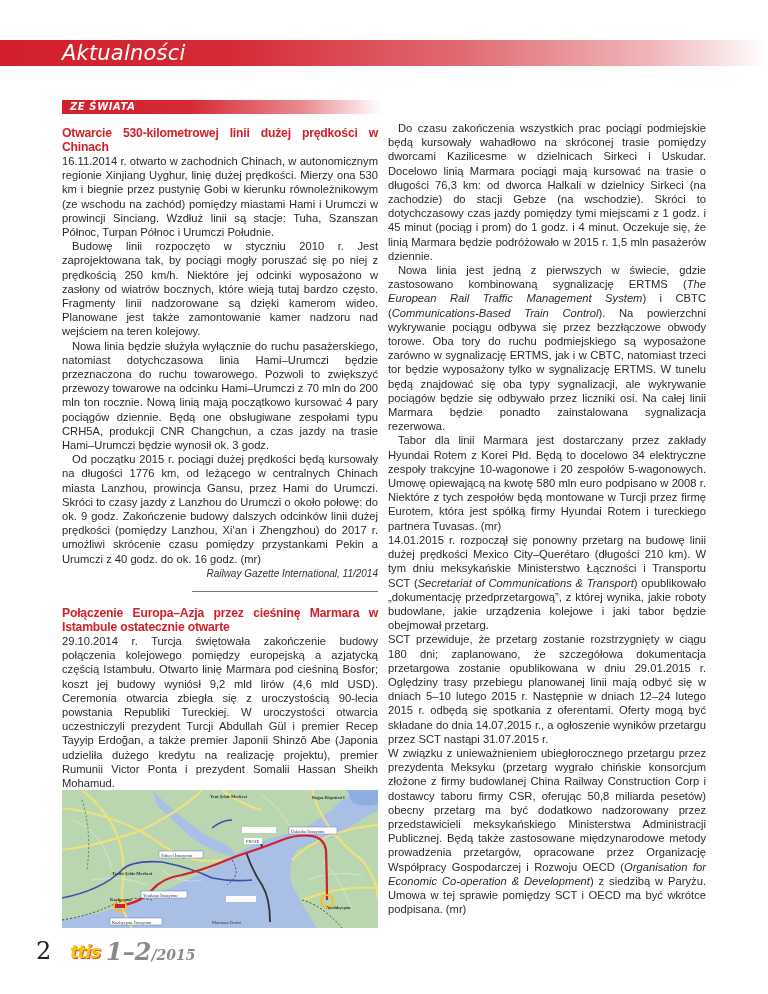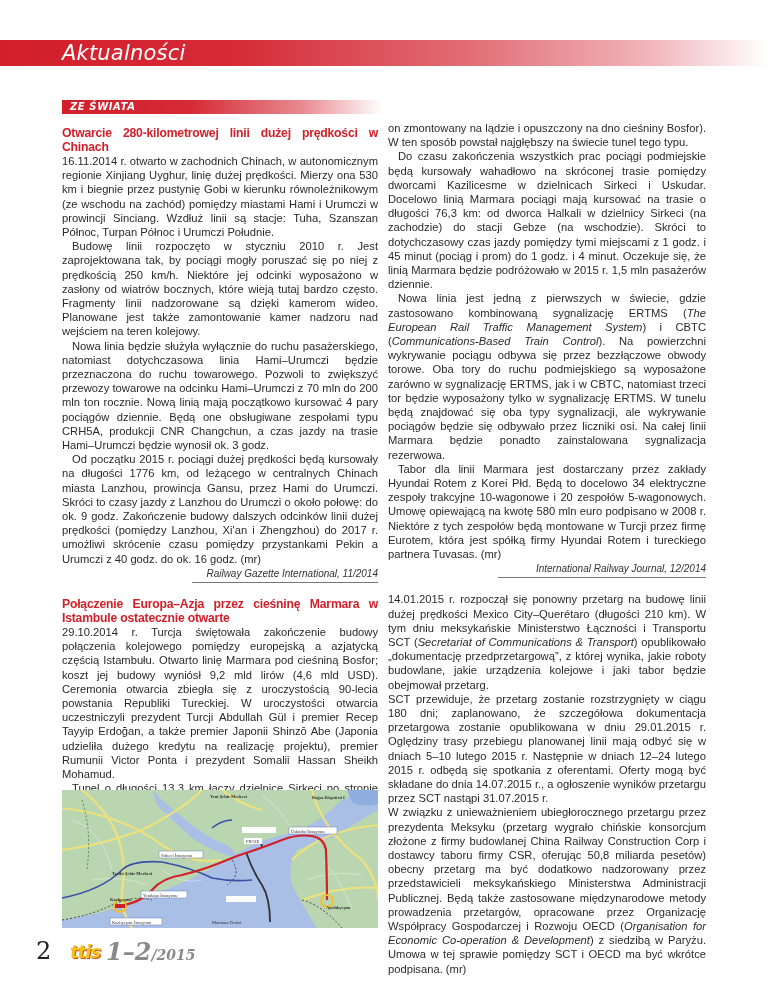--- a/index.html
+++ b/index.html
@@ -16,21 +16,21 @@
     font-family: "DejaVu Sans", sans-serif; font-weight: bold; font-style: italic;
     font-size: 10px; color: #ffffff; letter-spacing: 0.6px; }
   .col { position: absolute; font-size: 11.2px; line-height: 14.2px; text-align: justify; }
   .col-left { left: 62px; top: 126px; width: 316px; }
   .col-right { left: 388px; top: 121px; width: 318px; }
   .col p { margin: 0; }
   .col p.ind { text-indent: 10px; }
   .headline { font-family: "Liberation Sans", sans-serif; font-weight: bold; color: #d0202a;
     font-size: 12.2px; line-height: 14px; margin: 0; letter-spacing: -0.2px; transform-origin: left; }
   .source { text-align: right; font-style: italic; font-size: 10px; line-height: 13px;
-    border-bottom: 1.5px solid #777; padding-bottom: 2px; margin: 1px 0 14px 130px; color: #333; }
+    border-bottom: 1.5px solid #777; padding-bottom: 11px; margin: 1px 0 14px 130px; color: #333; }
   .source.wide { margin-left: 110px; }
   i { font-style: italic; }
   .map { position: absolute; left: 62px; top: 790px; width: 316px; height: 138px;
     background: #b9d6b0; overflow: hidden; }
   .map svg { display: block; }
   .footer { position: absolute; left: 36px; top: 937px; height: 30px; }
   .page-num { position: absolute; left: 0; top: 0; font-family: "DejaVu Serif", serif; font-size: 24px; color: #222; }
   .logo { position: absolute; left: 34px; top: 4px; font-family: "DejaVu Sans", sans-serif; font-weight: bold;
     font-style: italic; font-size: 18px; color: #f2c318; text-shadow: 1px 1px 0 #d44a1a; letter-spacing: -1px; }
   .issue { position: absolute; left: 70px; top: 0; font-family: "DejaVu Serif", serif; font-style: italic;
@@ -40,21 +40,21 @@
 </head>
 <body>
 
 <div class="header-bar"></div>
 <div class="header-title">Aktualności</div>
 
 <div class="section-bar"></div>
 <div class="section-label">ZE ŚWIATA</div>
 
 <div class="col col-left">
-  <h2 class="headline">Otwarcie 280-kilometrowej linii dużej prędkości w Chinach</h2>
+  <h2 class="headline">Otwarcie 530-kilometrowej linii dużej prędkości w Chinach</h2>
   <p>16.11.2014 r. otwarto w zachodnich Chinach, w autonomicznym regionie Xinjiang Uyghur, linię dużej prędkości. Mierzy ona 530 km i biegnie przez pustynię Gobi w kierunku równoleżnikowym (ze wschodu na zachód) pomiędzy miastami Hami i Urumczi w prowincji Sinciang. Wzdłuż linii są stacje: Tuha, Szanszan Północ, Turpan Północ i Urumczi Południe.</p>
   <p class="ind">Budowę linii rozpoczęto w styczniu 2010 r. Jest zaprojektowana tak, by pociągi mogły poruszać się po niej z prędkością 250 km/h. Niektóre jej odcinki wyposażono w zasłony od wiatrów bocznych, które wieją tutaj bardzo często. Fragmenty linii nadzorowane są dzięki kamerom wideo. Planowane jest także zamontowanie kamer nadzoru nad wejściem na teren kolejowy.</p>
   <p class="ind">Nowa linia będzie służyła wyłącznie do ruchu pasażerskiego, natomiast dotychczasowa linia Hami–Urumczi będzie przeznaczona do ruchu towarowego. Pozwoli to zwiększyć przewozy towarowe na odcinku Hami–Urumczi z 70 mln do 200 mln ton rocznie. Nową linią mają początkowo kursować 4 pary pociągów dziennie. Będą one obsługiwane zespołami typu CRH5A, produkcji CNR Changchun, a czas jazdy na trasie Hami–Urumczi będzie wynosił ok. 3 godz.</p>
   <p class="ind">Od początku 2015 r. pociągi dużej prędkości będą kursowały na długości 1776 km, od leżącego w centralnych Chinach miasta Lanzhou, prowincja Gansu, przez Hami do Urumczi. Skróci to czasy jazdy z Lanzhou do Urumczi o około połowę: do ok. 9 godz. Zakończenie budowy dalszych odcinków linii dużej prędkości (pomiędzy Lanzhou, Xi'an i Zhengzhou) do 2017 r. umożliwi skrócenie czasu pomiędzy przystankami Pekin a Urumczi z 40 godz. do ok. 16 godz. (mr)</p>
   <div class="source">Railway Gazette International, 11/2014</div>
 
   <h2 class="headline">Połączenie Europa–Azja przez cieśninę Marmara w Istambule ostatecznie otwarte</h2>
   <p>29.10.2014 r. Turcja świętowała zakończenie budowy połączenia kolejowego pomiędzy europejską a azjatycką częścią Istambułu. Otwarto linię Marmara pod cieśniną Bosfor; koszt jej budowy wyniósł 9,2 mld lirów (4,6 mld USD). Ceremonia otwarcia zbiegła się z uroczystością 90-lecia powstania Republiki Tureckiej. W uroczystości otwarcia uczestniczyli prezydent Turcji Abdullah Gül i premier Recep Tayyip Erdoğan, a także premier Japonii Shinzō Abe (Japonia udzieliła dużego kredytu na realizację projektu), premier Rumunii Victor Ponta i prezydent Somalii Hassan Sheikh Mohamud.</p>
   <p class="ind">Tunel o długości 13,3 km łączy dzielnicę Sirkeci po stronie europejskiej i dzielnicę Uskudar po stronie azjatyckiej Istambułu. Środkowy jego odcinek przecina cieśninę Bosfor. Odcinek ten jest zbudowany z prefabrykowanego tunelu, długości 1,4 km, zatopionego na głębokości do 60 m poniżej poziomu wody (został</p>
 </div>
@@ -118,25 +118,23 @@
       <text x="264" y="119" font-weight="bold">Ayrılıkçeşme</text>
       <text x="50" y="85" font-weight="bold">Tarihi Şehir Merkezi</text>
       <text x="148" y="8" font-weight="bold">Yeni Şehir Merkezi</text>
       <text x="250" y="9" font-weight="bold">Boğaz Köprüsü I</text>
       <text x="150" y="134">Marmara Denizi</text>
     </g>
   </svg>
 </div>
 
 <div class="col col-right">
-  <p>on zmontowany na lądzie i opuszczony na dno cieśniny Bosfor). W ten sposób powstał najgłębszy na świecie tunel tego typu.</p>
   <p class="ind">Do czasu zakończenia wszystkich prac pociągi podmiejskie będą kursowały wahadłowo na skróconej trasie pomiędzy dworcami Kazilicesme w dzielnicach Sirkeci i Uskudar. Docelowo linią Marmara pociągi mają kursować na trasie o długości 76,3 km: od dworca Halkali w dzielnicy Sirkeci (na zachodzie) do stacji Gebze (na wschodzie). Skróci to dotychczasowy czas jazdy pomiędzy tymi miejscami z 1 godz. i 45 minut (pociąg i prom) do 1 godz. i 4 minut. Oczekuje się, że linią Marmara będzie podróżowało w 2015 r. 1,5 mln pasażerów dziennie.</p>
   <p class="ind"><span>Nowa linia jest jedną z pierwszych w świecie, gdzie zastosowano kombinowaną sygnalizację ERTMS (</span><i>The European Rail Traffic Management System</i><span>) i CBTC (</span><i>Communications-Based Train Control</i><span>). Na powierzchni wykrywanie pociągu odbywa się przez bezzłączowe obwody torowe. Oba tory do ruchu podmiejskiego są wyposażone zarówno w sygnalizację ERTMS, jak i w CBTC, natomiast trzeci tor będzie wyposażony tylko w sygnalizację ERTMS. W tunelu będą znajdować się oba typy sygnalizacji, ale wykrywanie pociągów będzie się odbywało przez liczniki osi. Na całej linii Marmara będzie ponadto zainstalowana sygnalizacja rezerwowa.</span></p>
   <p class="ind">Tabor dla linii Marmara jest dostarczany przez zakłady Hyundai Rotem z Korei Płd. Będą to docelowo 34 elektryczne zespoły trakcyjne 10-wagonowe i 20 zespołów 5-wagonowych. Umowę opiewającą na kwotę 580 mln euro podpisano w 2008 r. Niektóre z tych zespołów będą montowane w Turcji przez firmę Eurotem, która jest spółką firmy Hyundai Rotem i tureckiego partnera Tuvasas. (mr)</p>
-  <div class="source wide">International Railway Journal, 12/2014</div>
 
   <p><span>14.01.2015 r. rozpoczął się ponowny przetarg na budowę linii dużej prędkości Mexico City–Querétaro (długości 210 km). W tym dniu meksykańskie Ministerstwo Łączności i Transportu SCT (</span><i>Secretariat of Communications &amp; Transport</i><span>) opublikowało „dokumentację przedprzetargową”, z której wynika, jakie roboty budowlane, jakie urządzenia kolejowe i jaki tabor będzie obejmował przetarg.</span></p>
   <p>SCT przewiduje, że przetarg zostanie rozstrzygnięty w ciągu 180 dni; zaplanowano, że szczegółowa dokumentacja przetargowa zostanie opublikowana w dniu 29.01.2015 r. Oględziny trasy przebiegu planowanej linii mają odbyć się w dniach 5–10 lutego 2015 r. Następnie w dniach 12–24 lutego 2015 r. odbędą się spotkania z oferentami. Oferty mogą być składane do dnia 14.07.2015 r., a ogłoszenie wyników przetargu przez SCT nastąpi 31.07.2015 r.</p>
   <p><span>W związku z unieważnieniem ubiegłorocznego przetargu przez prezydenta Meksyku (przetarg wygrało chińskie konsorcjum złożone z firmy budowlanej China Railway Construction Corp i dostawcy taboru firmy CSR, oferując 50,8 miliarda pesetów) obecny przetarg ma być dodatkowo nadzorowany przez przedstawicieli meksykańskiego Ministerstwa Administracji Publicznej. Będą także zastosowane międzynarodowe metody prowadzenia przetargów, opracowane przez Organizację Współpracy Gospodarczej i Rozwoju OECD (</span><i>Organisation for Economic Co-operation &amp; Development</i><span>) z siedzibą w Paryżu. Umowa w tej sprawie pomiędzy SCT i OECD ma być wkrótce podpisana. (mr)</span></p>
 
 </div>
 
 <div class="footer">
   <span class="page-num">2</span>
   <span class="logo">ttis</span>

